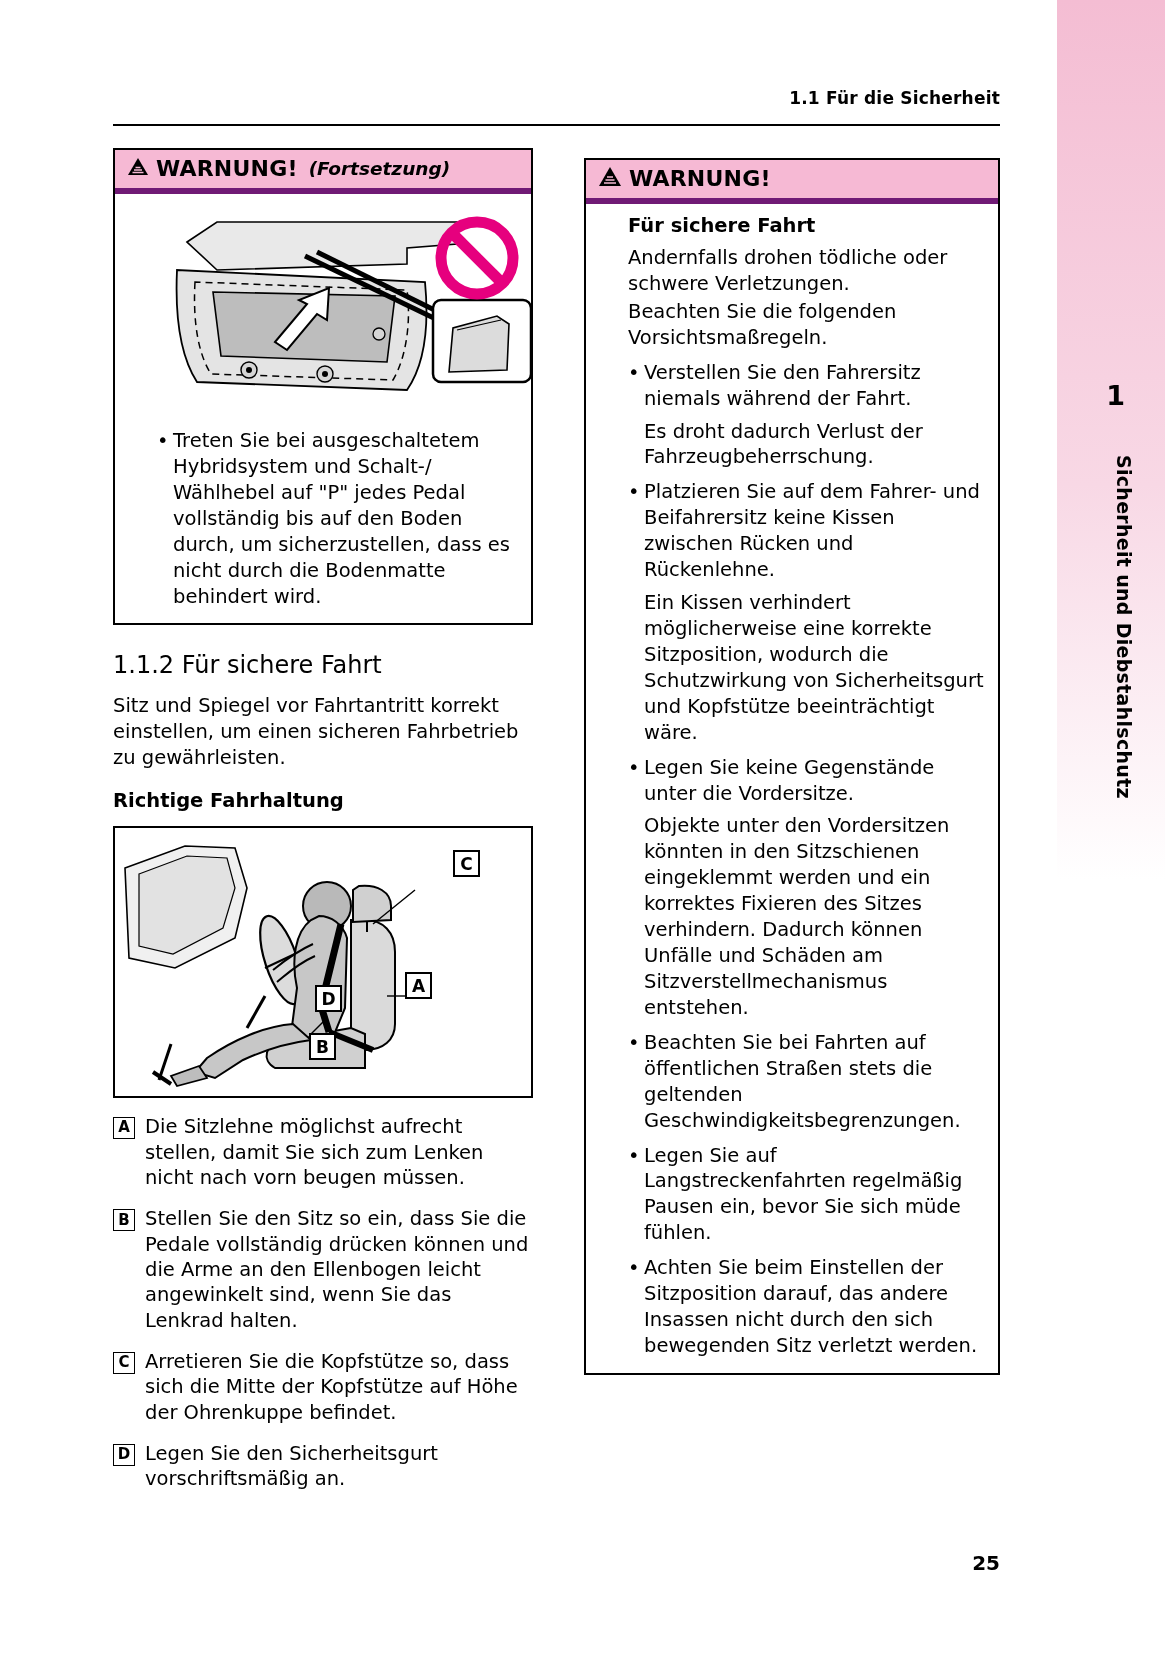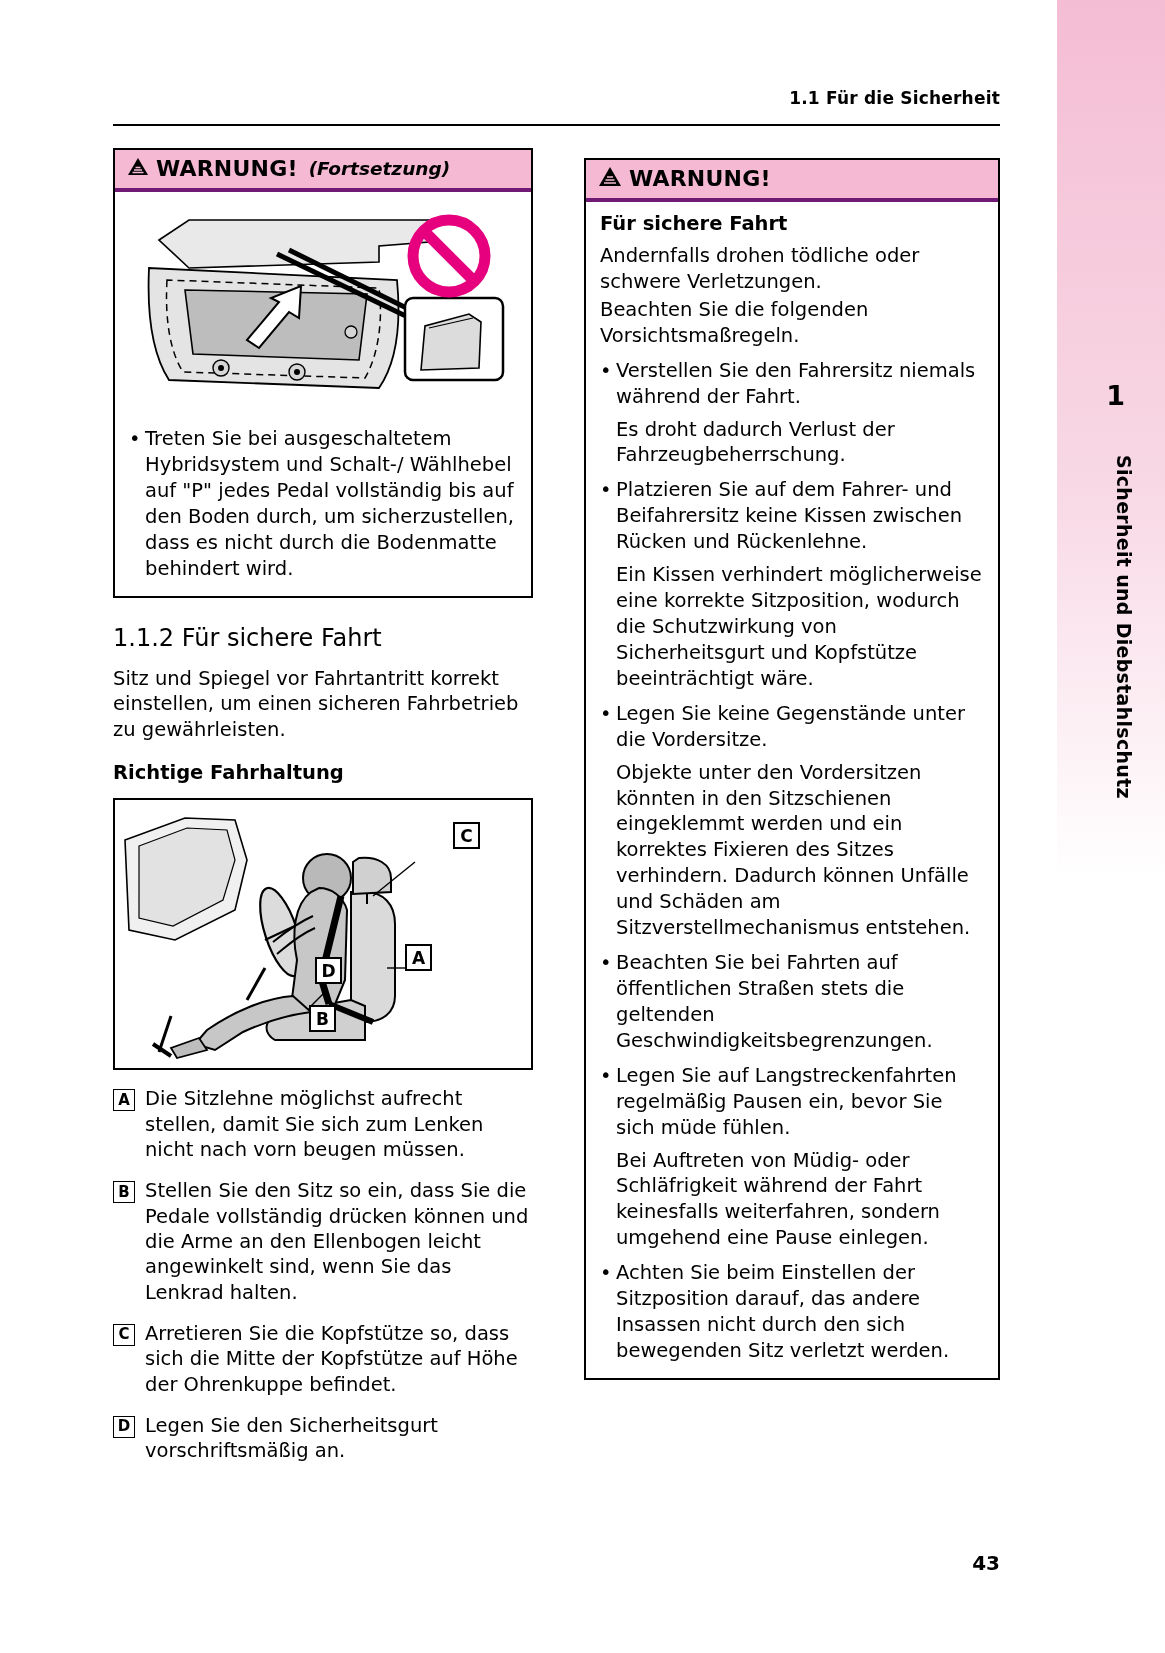--- a/index.html
+++ b/index.html
@@ -88,41 +88,42 @@
     width: 416px;
   }
 
   
   .warnbox {
     border: 2px solid #000;
     background: #fff;
   }
   .warnbox-head {
     background: #f6b9d4;
-    border-bottom: 4px solid #701a75;
+    border-bottom: 6px solid #701a75;
     padding: 6px 10px 7px 12px;
     display: flex;
     align-items: center;
     gap: 7px;
   }
   .warn-title {
     font-size: 22px;
     font-weight: bold;
     letter-spacing: 0.2px;
   }
   .warn-sub {
     font-size: 18.5px;
     font-style: italic;
     font-weight: bold;
     margin-left: 4px;
   }
   .warn-tri { flex: 0 0 auto; }
 
   .warnbox-body {
     padding: 10px 14px 14px 14px;
+    margin-left: 28px;
   }
 
   
   .bullet-row {
     display: flex;
     font-size: 19.5px;
     line-height: 1.33;
     margin-top: 9px;
   }
   .bullet-dot {
@@ -373,24 +374,23 @@
 
         <div class="bullet-row">
           <span class="bullet-dot">•</span>
           <span class="bullet-txt">Beachten Sie bei Fahrten auf öffentlichen Straßen stets die geltenden Geschwindigkeitsbegrenzungen.</span>
         </div>
 
         <div class="bullet-row">
           <span class="bullet-dot">•</span>
           <span class="bullet-txt">Legen Sie auf Langstreckenfahrten regelmäßig Pausen ein, bevor Sie sich müde fühlen.</span>
         </div>
-        <div class="sub-para">Bei Auftreten von Müdig- oder Schläfrigkeit während der Fahrt keinesfalls weiterfahren, sondern umgehend eine Pause einlegen.</div>
 
         <div class="bullet-row">
           <span class="bullet-dot">•</span>
           <span class="bullet-txt">Achten Sie beim Einstellen der Sitzposition darauf, das andere Insassen nicht durch den sich bewegenden Sitz verletzt werden.</span>
         </div>
       </div>
     </div>
   </div>
 
-  <div class="page-num">43</div>
+  <div class="page-num">25</div>
 </div>
 
 </body></html>

